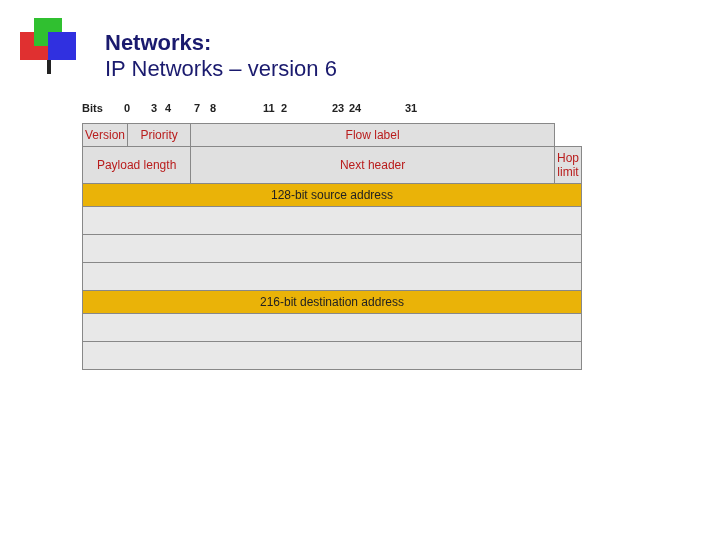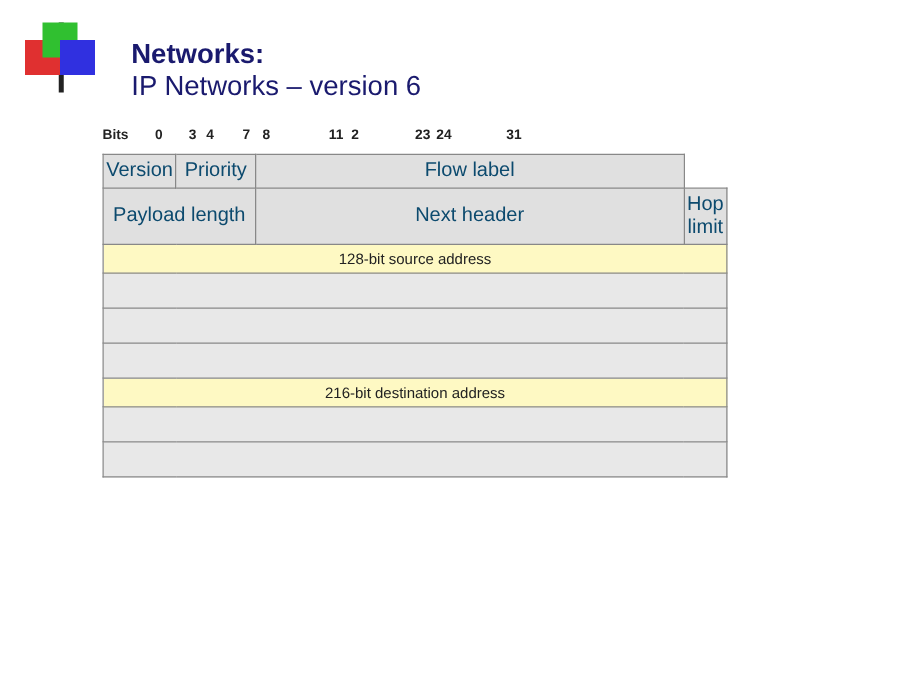--- a/index.html
+++ b/index.html
@@ -97,27 +97,27 @@
       text-align: center;
       vertical-align: middle;
       padding: 4px 2px;
       background: #e0e0e0;
     }
     .ip-table td.empty-row {
       height: 28px;
       background: #e8e8e8;
     }
     .ip-table td.label-cell {
-      font-size: 16px;
-      color: #0c4a6e;
+      font-size: 12px;
+      color: #b91c1c;
     }
     .ip-table td.wide-label {
       font-size: 12px;
       color: #222;
-      background: #fef9c3;
+      background: #eab308;
     }
 
     
     .col-version { width: 8%; }
     .col-priority { width: 8%; }
   </style>
 </head>
 <body>
 
 <div class="page">

